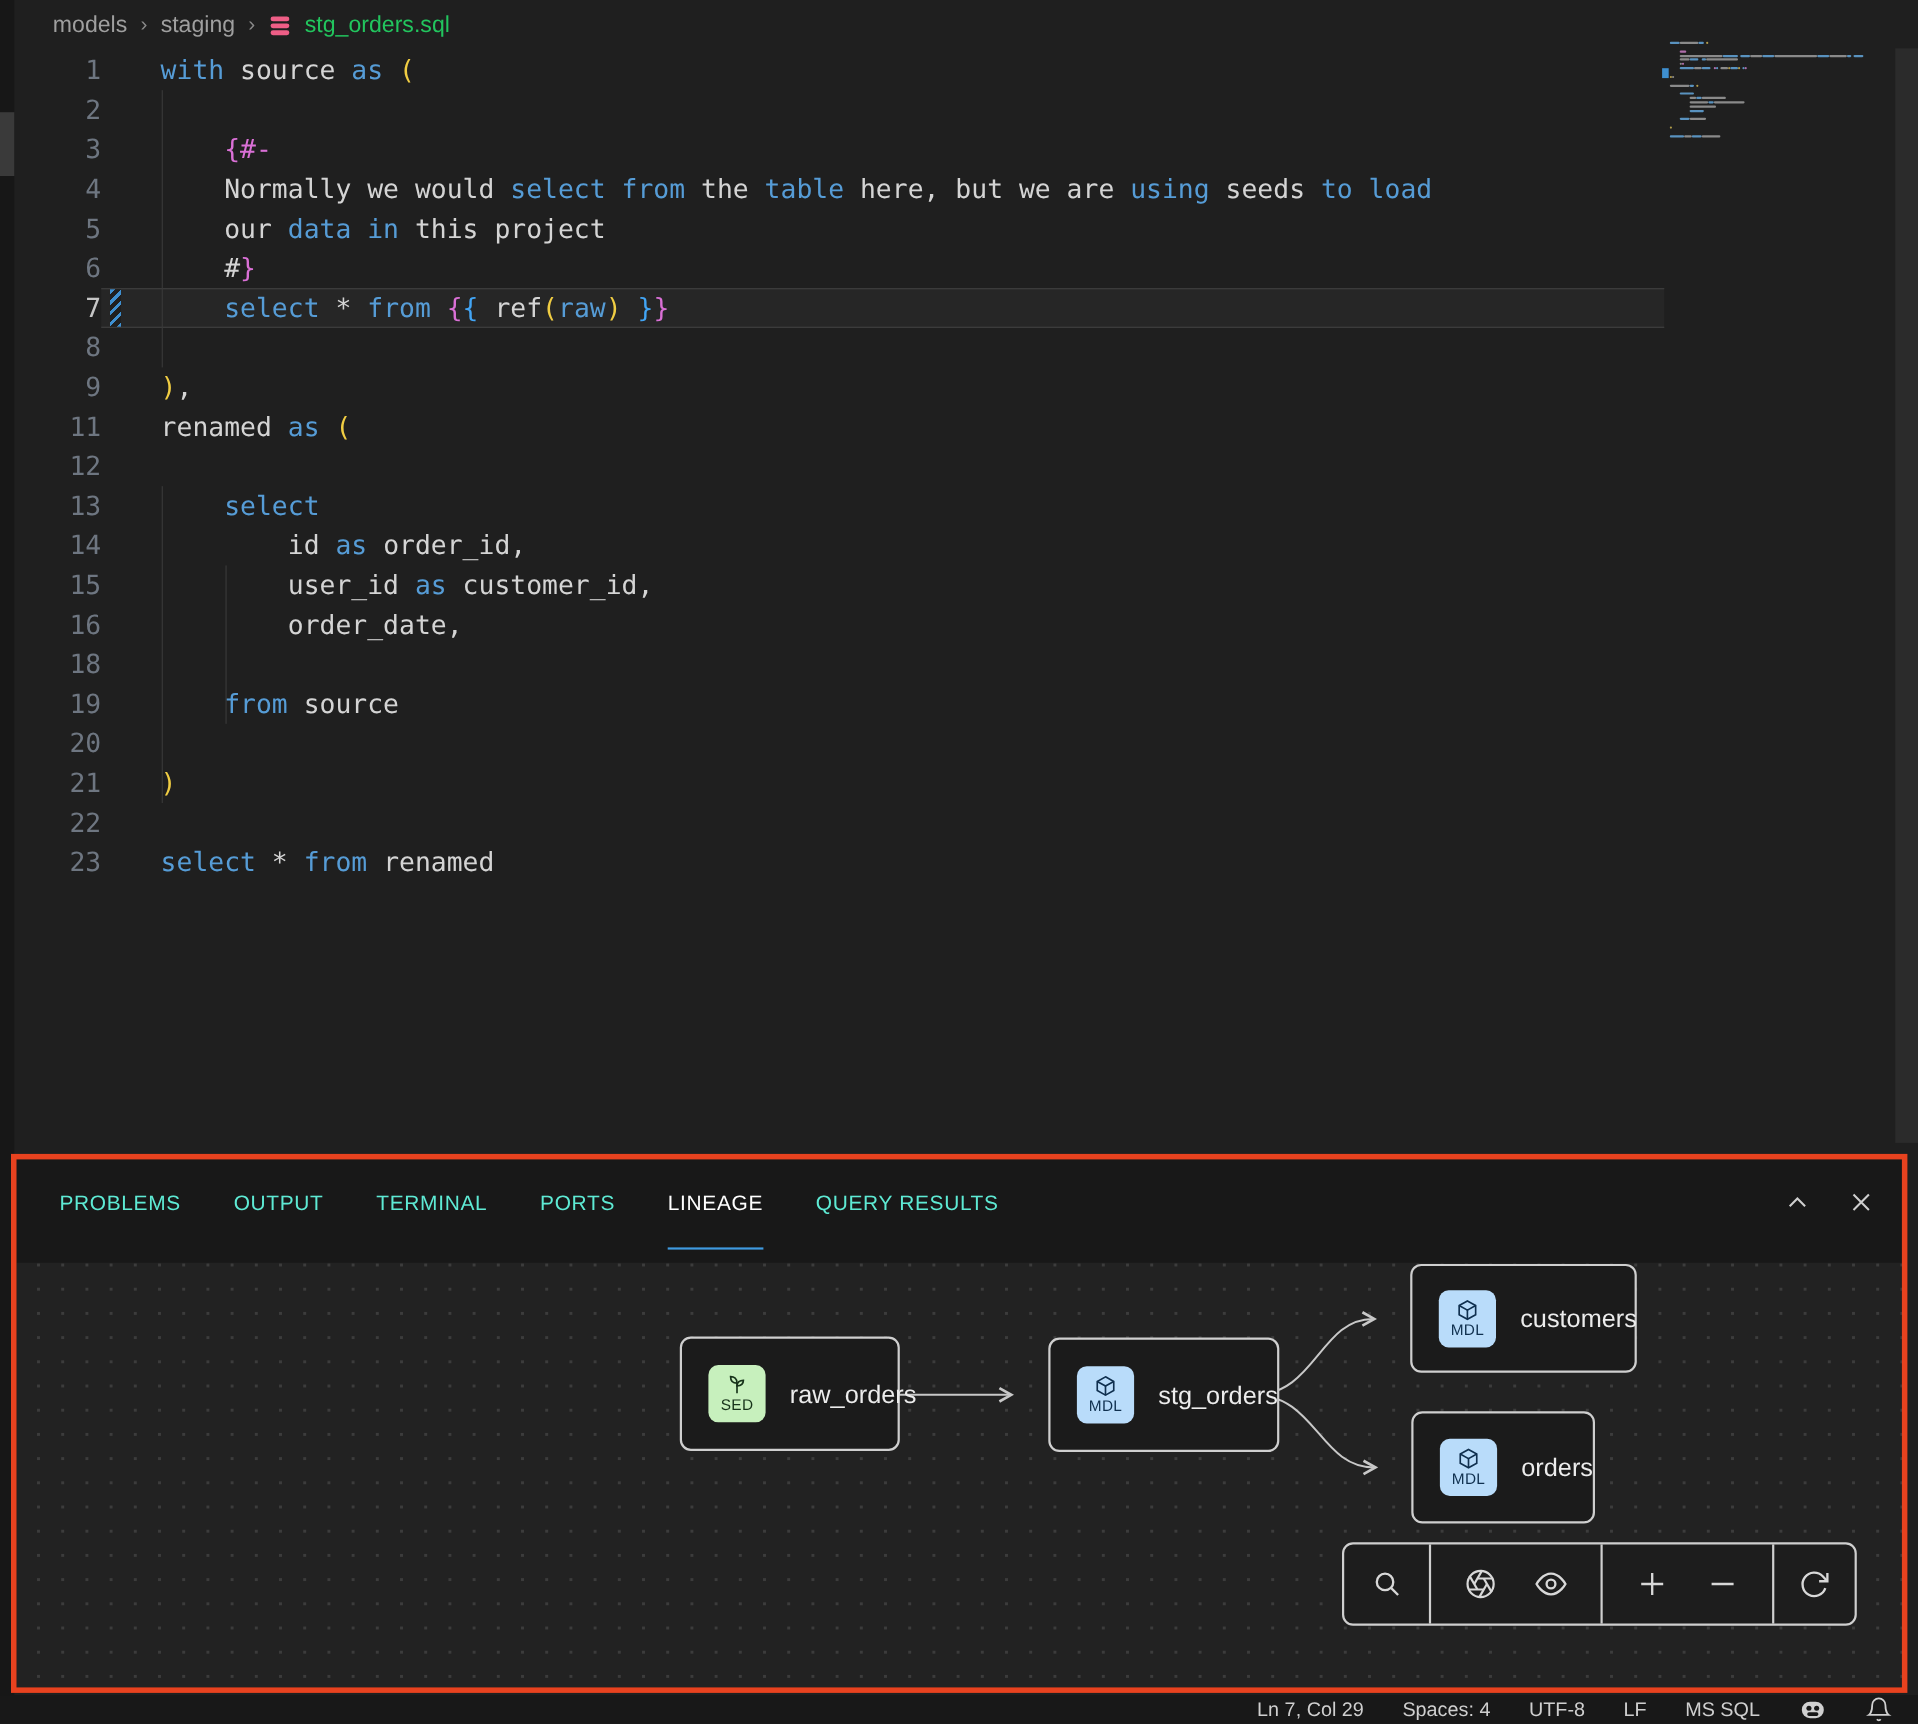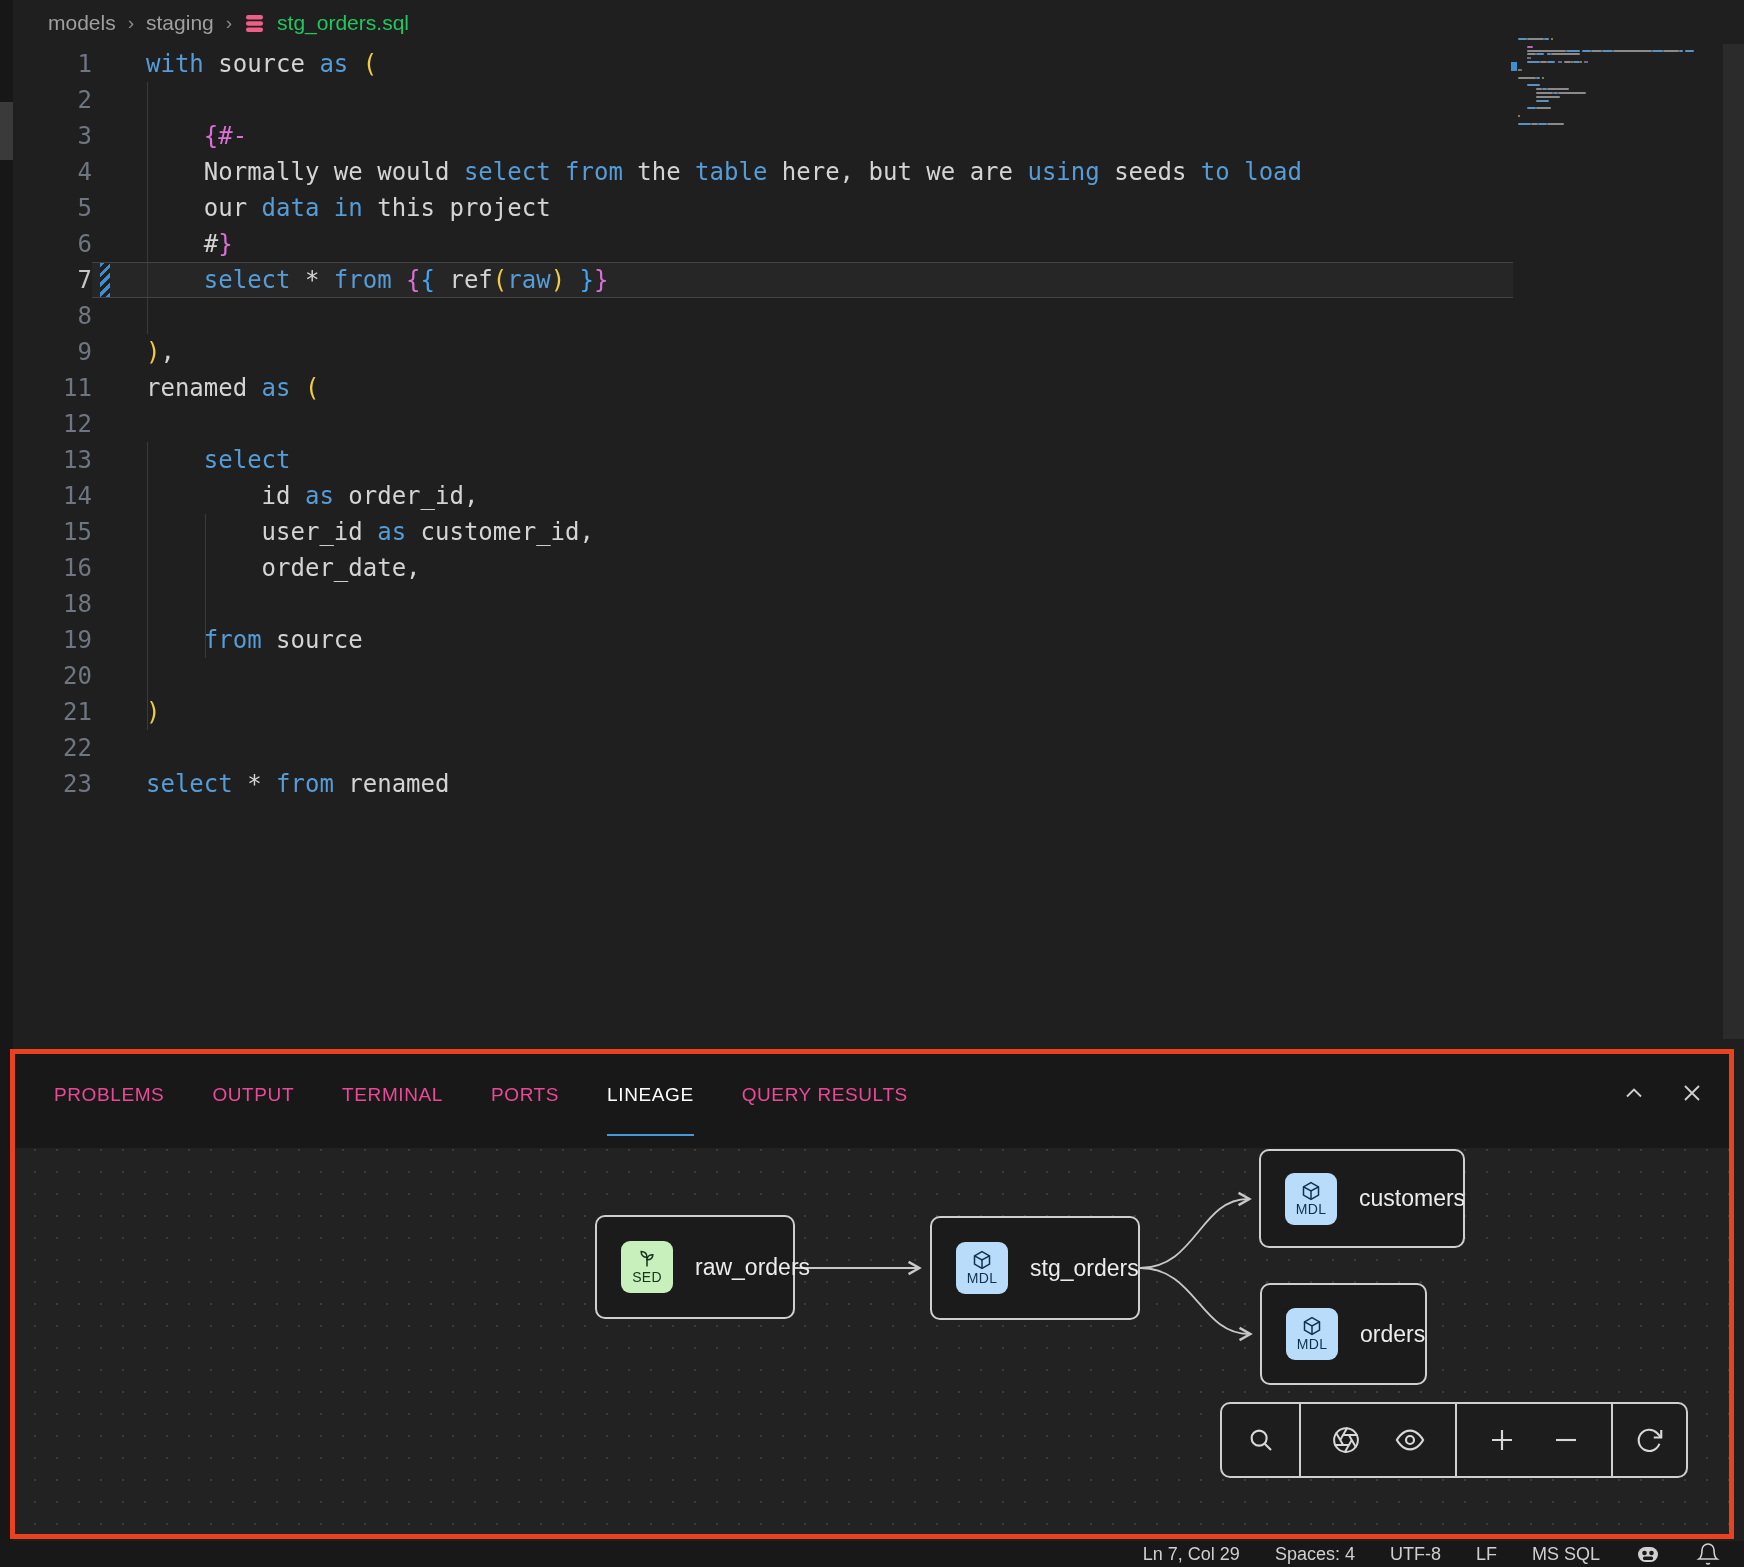--- a/index.html
+++ b/index.html
@@ -42,33 +42,33 @@
 
   
   .minimap{position:absolute;left:1518px;top:38px;width:200px;height:115px;}
   .mm-bar{position:absolute;height:2px;border-radius:1px;opacity:.9;}
   .mm-marker{position:absolute;left:1511px;top:62px;width:6px;height:9px;background:#3e8fd0;}
   .scrollbar-strip{position:absolute;left:1723px;top:44px;width:21px;height:995px;background:#2b2b2b;}
 
   
   .panel-header{position:absolute;left:15px;top:1054px;width:1714px;height:94px;background:#181818;}
   .tabs{position:absolute;left:39px;top:0;display:flex;gap:48px;height:82px;align-items:center;}
-  .tab{font-size:19px;letter-spacing:.6px;color:#ec4899;height:82px;line-height:82px;cursor:pointer;
+  .tab{font-size:19px;letter-spacing:.6px;color:#5eead4;height:82px;line-height:82px;cursor:pointer;
        border-bottom:2.5px solid transparent;box-sizing:border-box;}
   .tab.active{color:#ffffff;border-bottom-color:#3f9ae0;}
   .panel-actions{position:absolute;right:22px;top:24px;display:flex;gap:28px;}
   .icon-btn{width:30px;height:30px;display:flex;align-items:center;justify-content:center;cursor:pointer;}
 
   .panel-content{position:absolute;left:15px;top:1148px;width:1714px;height:386px;background:#222222;
                  background-image:radial-gradient(#3c3c3c 1.3px,transparent 1.3px);
                  background-size:22px 22px;background-position:9px 13px;}
 
   
   .node{position:absolute;background:#1b1b1b;border:2px solid #cfcfcf;border-radius:10px;
-        display:flex;align-items:center;box-sizing:border-box;cursor:pointer;}
+        display:flex;align-items:center;box-sizing:border-box;cursor:pointer;margin-left:23px;}
   .node-raw_orders{left:595px;top:1215px;width:200px;height:104px;}
   .node-stg_orders{left:930px;top:1216px;width:210px;height:104px;}
   .node-customers{left:1259px;top:1149px;width:206px;height:99px;}
   .node-orders{left:1260px;top:1283px;width:167px;height:102px;}
   .node .nbadge{width:52px;height:52px;border-radius:9px;margin-left:24px;flex:none;
                 display:flex;flex-direction:column;align-items:center;justify-content:center;}
   .badge-seed{background:#c7f0bd;color:#17331a;}
   .badge-model{background:#b9dcfa;color:#10304f;}
   .nbadge .btxt{font-size:14px;font-weight:500;margin-top:0;letter-spacing:.3px;}
   .node .nlabel{margin-left:22px;font-size:23px;color:#ececec;}

